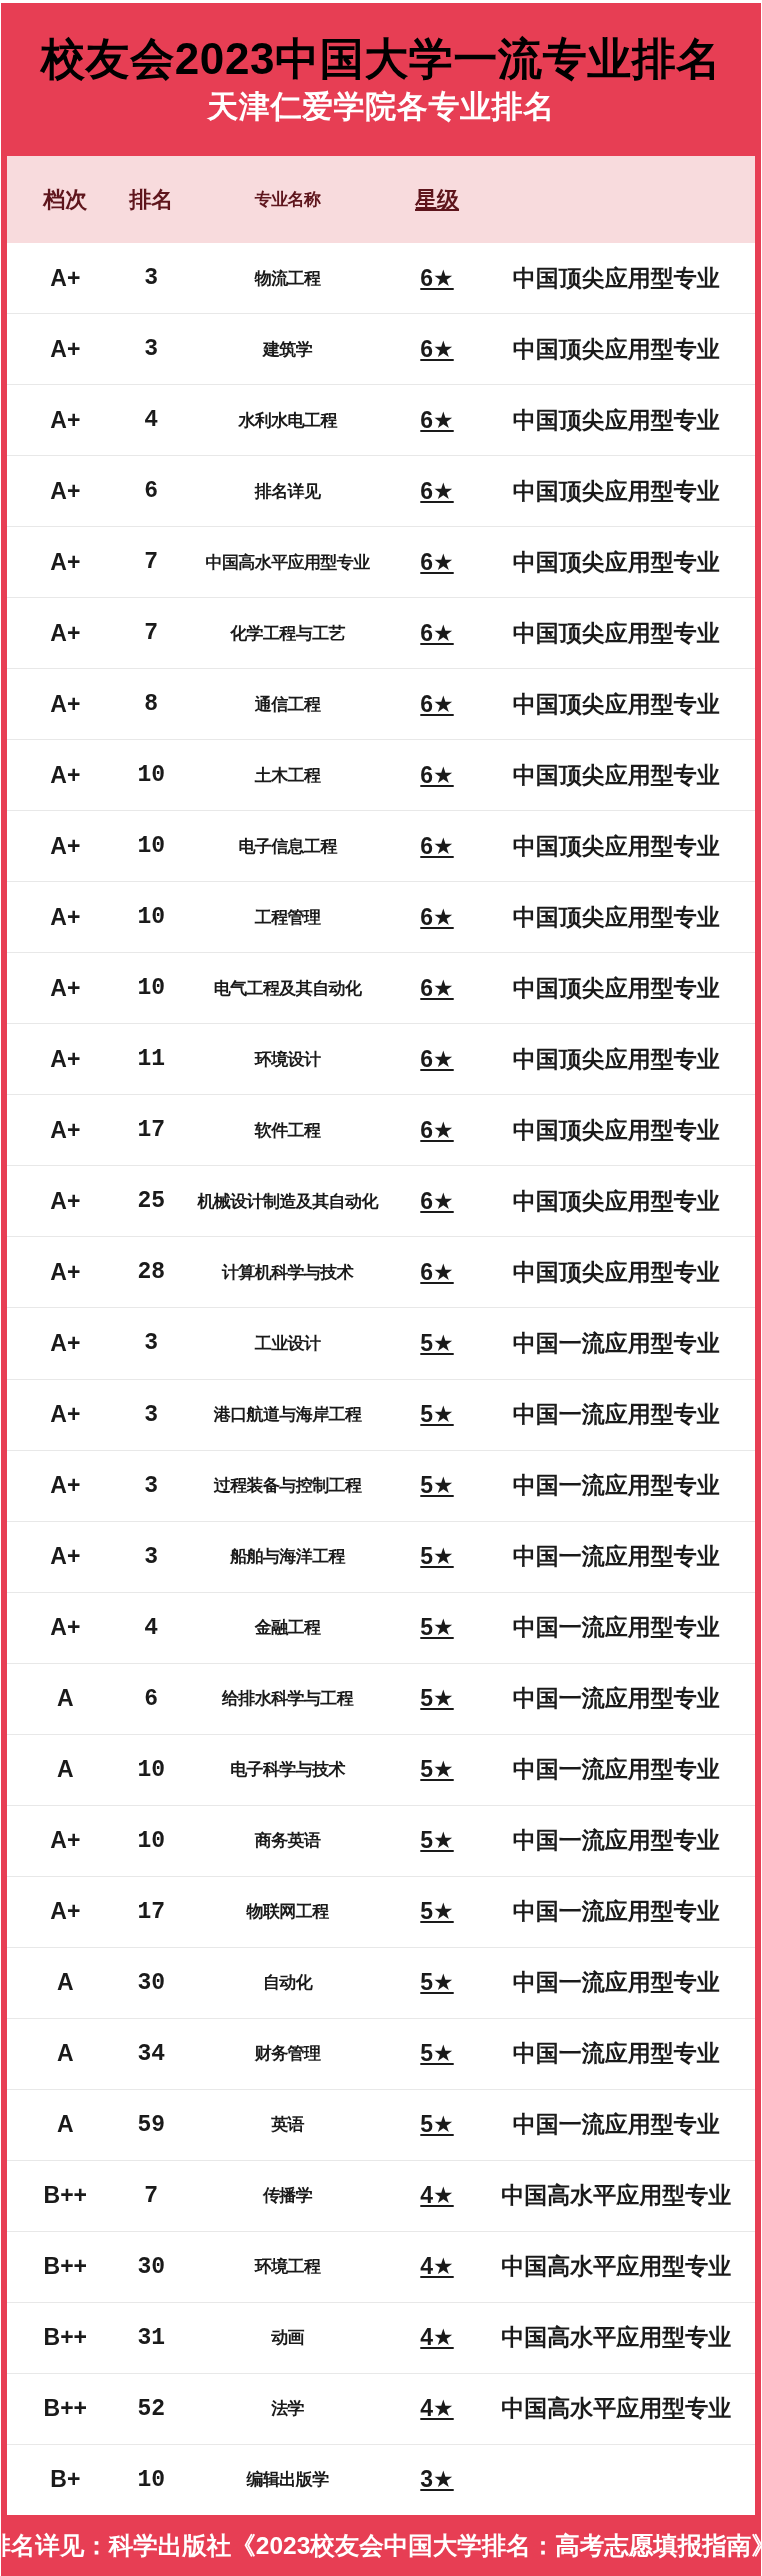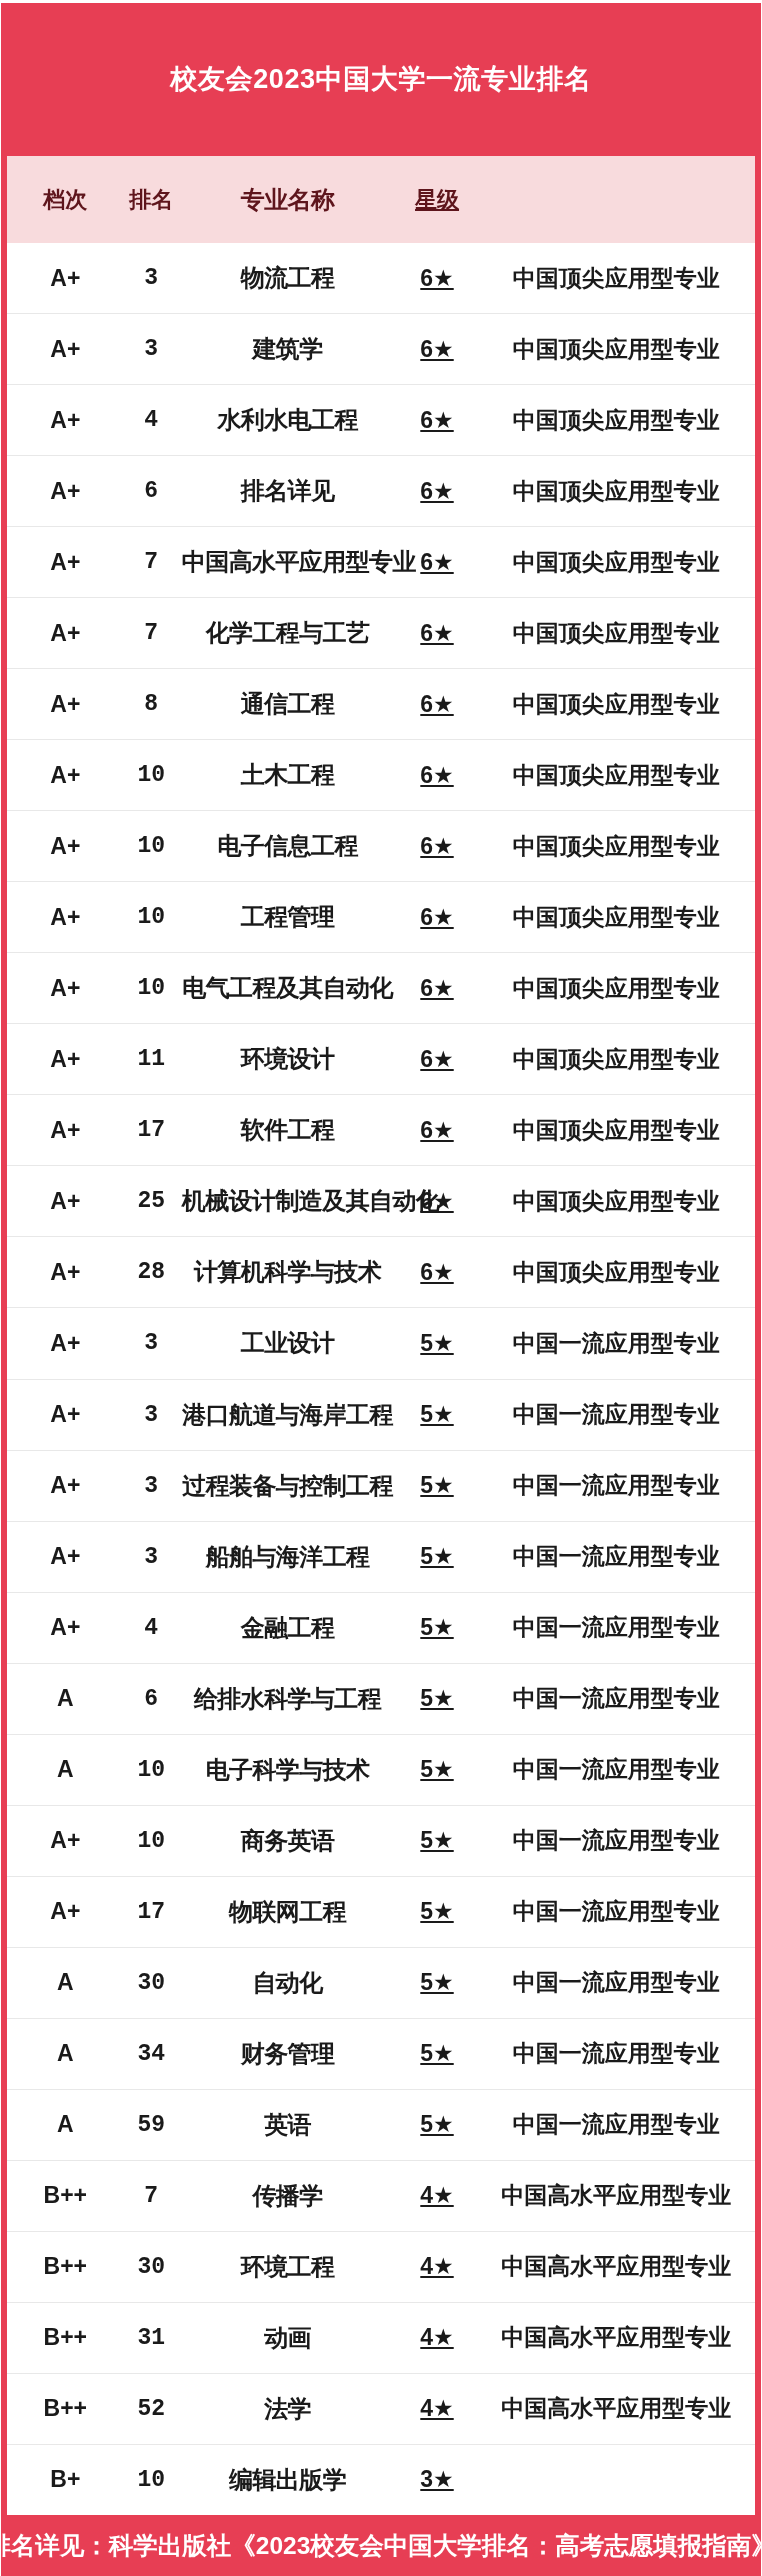--- a/index.html
+++ b/index.html
@@ -21,21 +21,21 @@
     display:flex;flex-direction:column;
     overflow:hidden;
   }
   .title-area{
     height:153px;flex:0 0 153px;
     display:flex;flex-direction:column;
     align-items:center;justify-content:center;
     gap:10.3px;
   }
   .title-main{
-    color:#ffffff;font-size:27px;font-weight:900;
+    color:#000000;font-size:44px;font-weight:900;
     letter-spacing:0.6px;line-height:1;white-space:nowrap;
   }
   .title-sub{
     color:#fff;font-size:31px;font-weight:900;
     letter-spacing:0.6px;line-height:1;white-space:nowrap;
   }
   .panel{
     flex:1 1 auto;
     margin:0 6.4px;
     background:#ffffff;
@@ -60,35 +60,36 @@
     font-size:23px;font-weight:bold;color:var(--ink);
     background:#fff;
   }
   .row + .row{border-top:0.6px solid var(--divider);}
   .cell{box-sizing:border-box;text-align:center;padding:0 2.6px;}
   .c-grade{width:15.5%;}
   .c-rank{width:7.5%;font-family:Liberation Mono, monospace;}
   .c-major{width:29%;}
   .c-stars{width:11%;text-decoration:underline;}
   .c-level{flex:1;}
-  .c-major.cell{font-size:24px;letter-spacing:-0.6px;white-space:nowrap;}
+  .c-major.cell{font-size:17px;letter-spacing:-0.6px;white-space:nowrap;}
   .footer{
     flex:0 0 61px;height:61px;
     display:flex;align-items:center;justify-content:center;
     color:#fff;font-size:24.5px;font-weight:bold;
     white-space:nowrap;
   }
 </style>
 </head>
 <body>
 
 <div class="poster">
 
   <div class="title-area">
     <div class="title-main">校友会2023中国大学一流专业排名</div>
+    <div class="title-sub">天津仁爱学院各专业排名</div>
   </div>
 
   <div class="panel">
     <div class="thead">
       <div class="cell c-grade">档次</div>
       <div class="cell c-rank">排名</div>
       <div class="cell c-major">专业名称</div>
       <div class="cell c-stars">星级</div>
     </div>
     <div class="rows">

